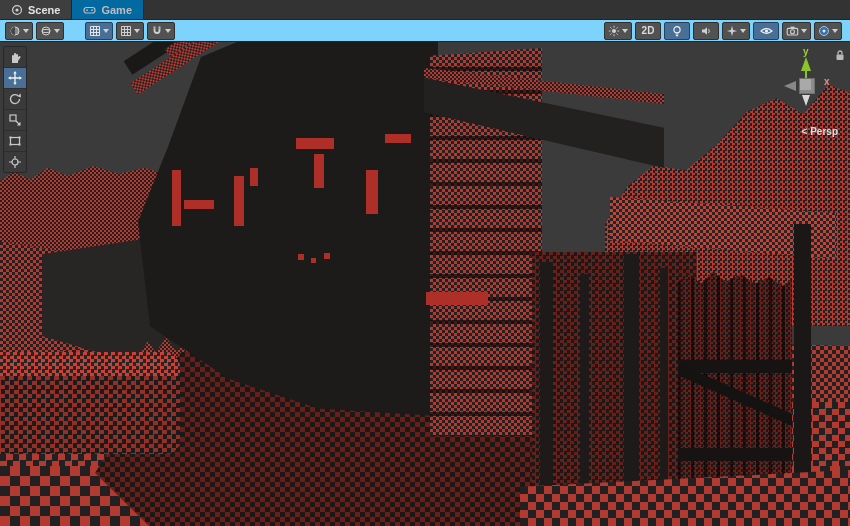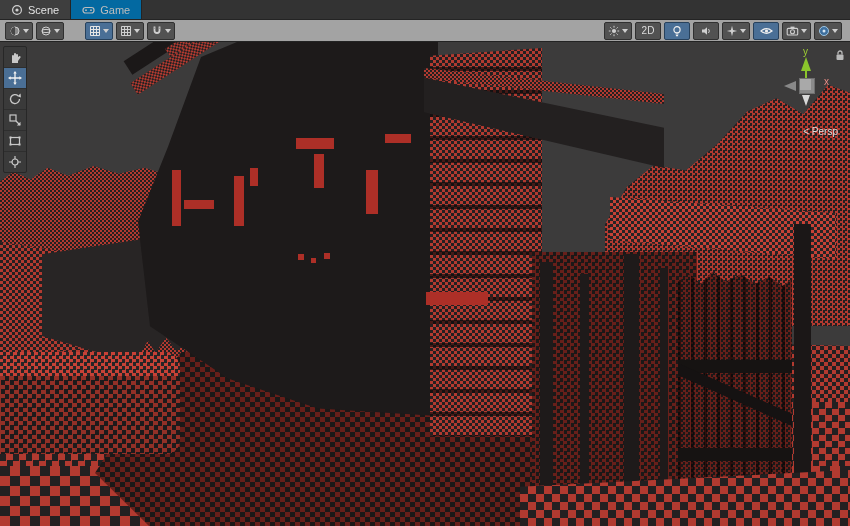--- a/index.html
+++ b/index.html
@@ -1,28 +1,28 @@
 <!DOCTYPE html>
 <html style="--accent-blue: #4a6f96; --checker-red: #b23a30; --checker-dark: #232021; --shadow-red: #671f1a; --ui-bg: #3e3e3e;"><head>
 <meta charset="utf-8">
 <style>
   html,body{margin:0;padding:0;background:#191919;}
   .unity{position:relative;width:850px;height:526px;background:#282828;overflow:hidden;
-         font-family:"Liberation Sans",sans-serif;color:#c8c8c8;font-size:11px;user-select:none;}
+         font-family:"Liberation Sans",sans-serif;color:#c8c8c8;font-size:11px;user-select:none;font-weight:bold;}
 
   
   .tabbar{position:absolute;top:0;left:0;right:0;height:19px;background:#333333;
           border-bottom:1px solid #242424;display:flex;align-items:stretch;}
   .tab{display:flex;align-items:center;gap:5px;padding:0 11px;background:#0369a1;
        color:#bdbdbd;border-right:1px solid #242424;cursor:pointer;}
   .tab.active{background:#3e3e3e;color:#e2e2e2;}
   .tab svg{display:block}
 
   
-  .toolbar{position:absolute;top:20px;left:0;right:0;height:21px;background:#a3a3a3;
+  .toolbar{position:absolute;top:20px;left:0;right:0;height:21px;background:#7dd3fc;
            border-bottom:1px solid #232323;display:flex;align-items:center;padding:0 5px;}
   .tbtn{height:16px;min-width:18px;background:#525252;border:1px solid #303030;border-radius:2px;
         display:flex;align-items:center;justify-content:center;gap:2px;padding:0 3px;margin-right:3px;cursor:pointer;}
   .tbtn.active{background:var(--accent-blue,#4a6f96);border-color:#27415c;}
   .tbtn .caret{width:0;height:0;border-left:3px solid transparent;border-right:3px solid transparent;
                border-top:4px solid #cfcfcf;}
   .gap{width:18px;} .spacer{flex:1;}
   .twod-label{font-size:10px;color:#dcdcdc;padding:0 2px;}
 
   

